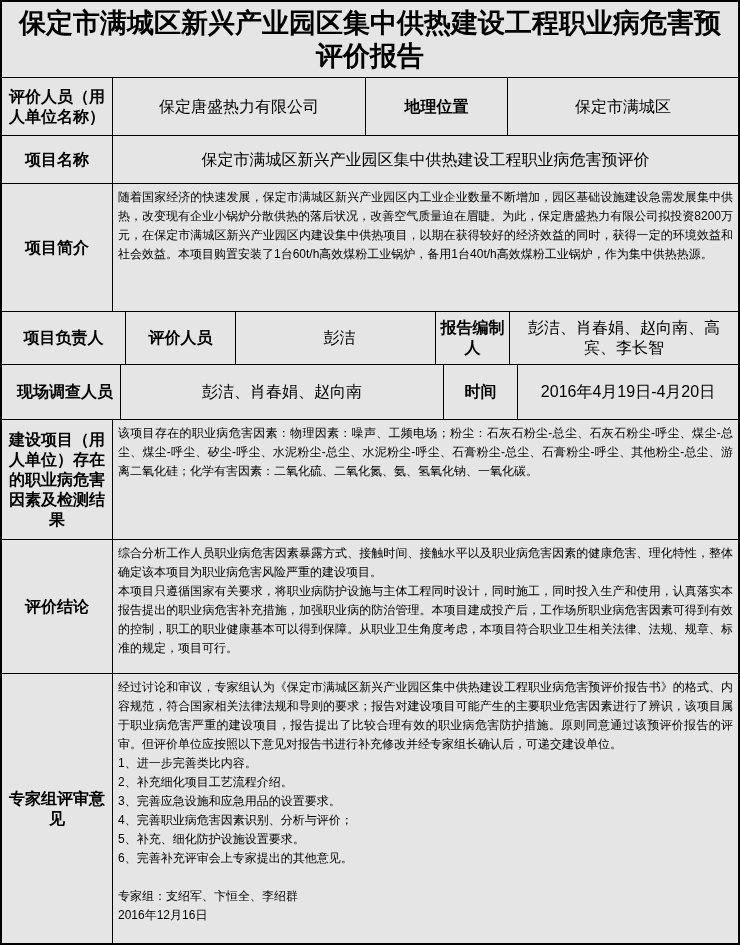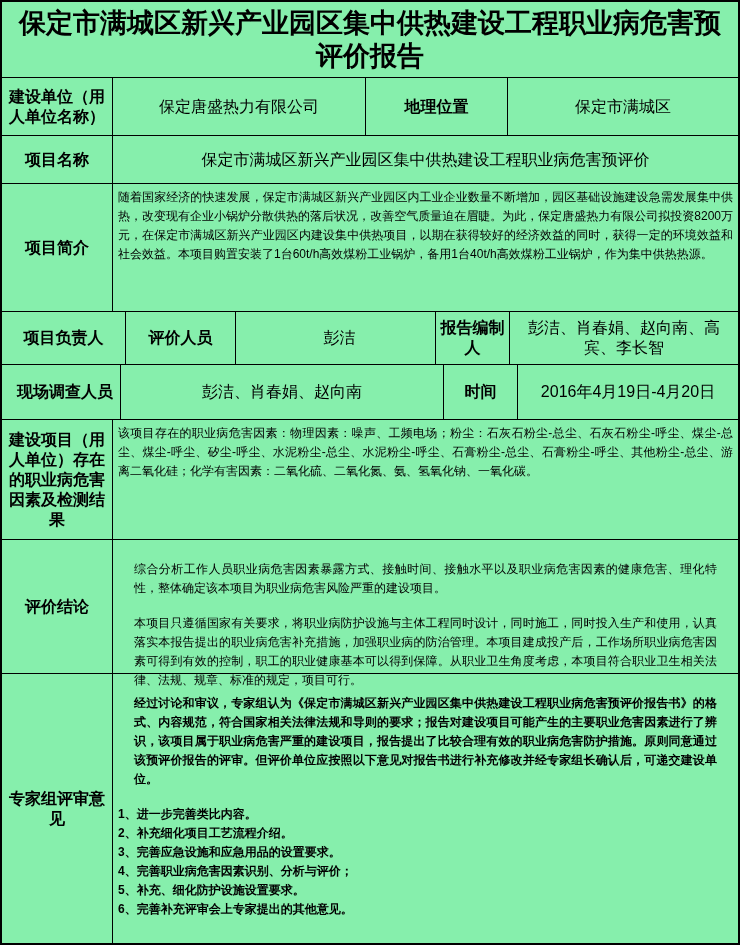--- a/index.html
+++ b/index.html
@@ -1,18 +1,18 @@
 <!DOCTYPE html>
 <html lang="zh"><head>
 <meta charset="utf-8">
 <style>
   html,body{margin:0;padding:0;background:#ffffff;}
   .doc{
     width:740px;height:945px;box-sizing:border-box;
-    border:2px solid #000;background:#86efac;color:#000;
+    border:2px solid #000;background:#e5e5e5;color:#000;
     font-family:"Liberation Sans","DejaVu Sans",sans-serif;
     display:flex;flex-direction:column;overflow:hidden;
   }
   .row{display:flex;flex-direction:row;border-top:1.5px solid #000;min-height:0;}
   .row:first-child{border-top:none;}
   .cell{box-sizing:border-box;border-left:1.5px solid #000;min-width:0;
         display:flex;align-items:center;justify-content:center;}
   .cell:first-child{border-left:none;}
   .titlebar{
     height:71px;flex:0 0 auto;display:flex;align-items:center;justify-content:center;
@@ -20,21 +20,21 @@
   }
   .label{flex:0 0 110px;font-weight:bold;font-size:16px;text-align:center;
          line-height:20px;padding:2px 3px;}
   .sublabel{font-weight:bold;font-size:16px;text-align:center;line-height:20px;padding:2px 3px;}
   .val{font-size:16px;text-align:center;line-height:20px;padding:2px 4px;}
   .grow{flex:1 1 auto;}
   .text{
     display:block;font-size:12px;line-height:19px;text-align:justify;
     padding:4px 5px;align-self:stretch;
   }
-  .text p{margin:16px;text-indent:0;}
+  .text p{margin:0;text-indent:0;}
   .text ul{margin:0;padding:0;list-style:none;}
   .text li{text-align:left;}
   .plain{text-align:left;}
   .spacer{height:19px;}
   .r1{height:57px;flex:0 0 auto;}
   .r2{height:47px;flex:0 0 auto;}
   .r3{height:127px;flex:0 0 auto;}
   .r4{height:52px;flex:0 0 auto;}
   .r5{height:54px;flex:0 0 auto;padding-left:8px;}
   .r6{height:119px;flex:0 0 auto;}
@@ -49,21 +49,21 @@
   .vcenterwrap{display:flex;align-items:center;}
 </style>
 </head>
 <body>
 
 <div class="doc">
 
   <div class="titlebar">保定市满城区新兴产业园区集中供热建设工程职业病危害预评价报告</div>
 
   <div class="row r1">
-    <div class="cell label">建设单位（用人单位名称）</div>
+    <div class="cell label">评价人员（用人单位名称）</div>
     <div class="cell val c253">保定唐盛热力有限公司</div>
     <div class="cell sublabel c142">地理位置</div>
     <div class="cell val grow">保定市满城区</div>
   </div>
 
   <div class="row r2">
     <div class="cell label">项目名称</div>
     <div class="cell val grow">保定市满城区新兴产业园区集中供热建设工程职业病危害预评价</div>
   </div>
 
@@ -101,21 +101,21 @@
     <div class="cell grow vcenterwrap">
       <div class="text">
         <p>综合分析工作人员职业病危害因素暴露方式、接触时间、接触水平以及职业病危害因素的健康危害、理化特性，整体确定该本项目为职业病危害风险严重的建设项目。</p>
         <p>本项目只遵循国家有关要求，将职业病防护设施与主体工程同时设计，同时施工，同时投入生产和使用，认真落实本报告提出的职业病危害补充措施，加强职业病的防治管理。本项目建成投产后，工作场所职业病危害因素可得到有效的控制，职工的职业健康基本可以得到保障。从职业卫生角度考虑，本项目符合职业卫生相关法律、法规、规章、标准的规定，项目可行。</p>
       </div>
     </div>
   </div>
 
   <div class="row r8">
     <div class="cell label">专家组评审意见</div>
-    <div class="cell grow" style="align-items:flex-end;font-weight:bold;">
+    <div class="cell grow" style="align-items:flex-end;">
       <div class="text">
         <p>经过讨论和审议，专家组认为《保定市满城区新兴产业园区集中供热建设工程职业病危害预评价报告书》的格式、内容规范，符合国家相关法律法规和导则的要求；报告对建设项目可能产生的主要职业危害因素进行了辨识，该项目属于职业病危害严重的建设项目，报告提出了比较合理有效的职业病危害防护措施。原则同意通过该预评价报告的评审。但评价单位应按照以下意见对报告书进行补充修改并经专家组长确认后，可递交建设单位。</p>
         <ul>
           <li>1、进一步完善类比内容。</li>
           <li>2、补充细化项目工艺流程介绍。</li>
           <li>3、完善应急设施和应急用品的设置要求。</li>
           <li>4、完善职业病危害因素识别、分析与评价；</li>
           <li>5、补充、细化防护设施设置要求。</li>
           <li>6、完善补充评审会上专家提出的其他意见。</li>
         </ul>

